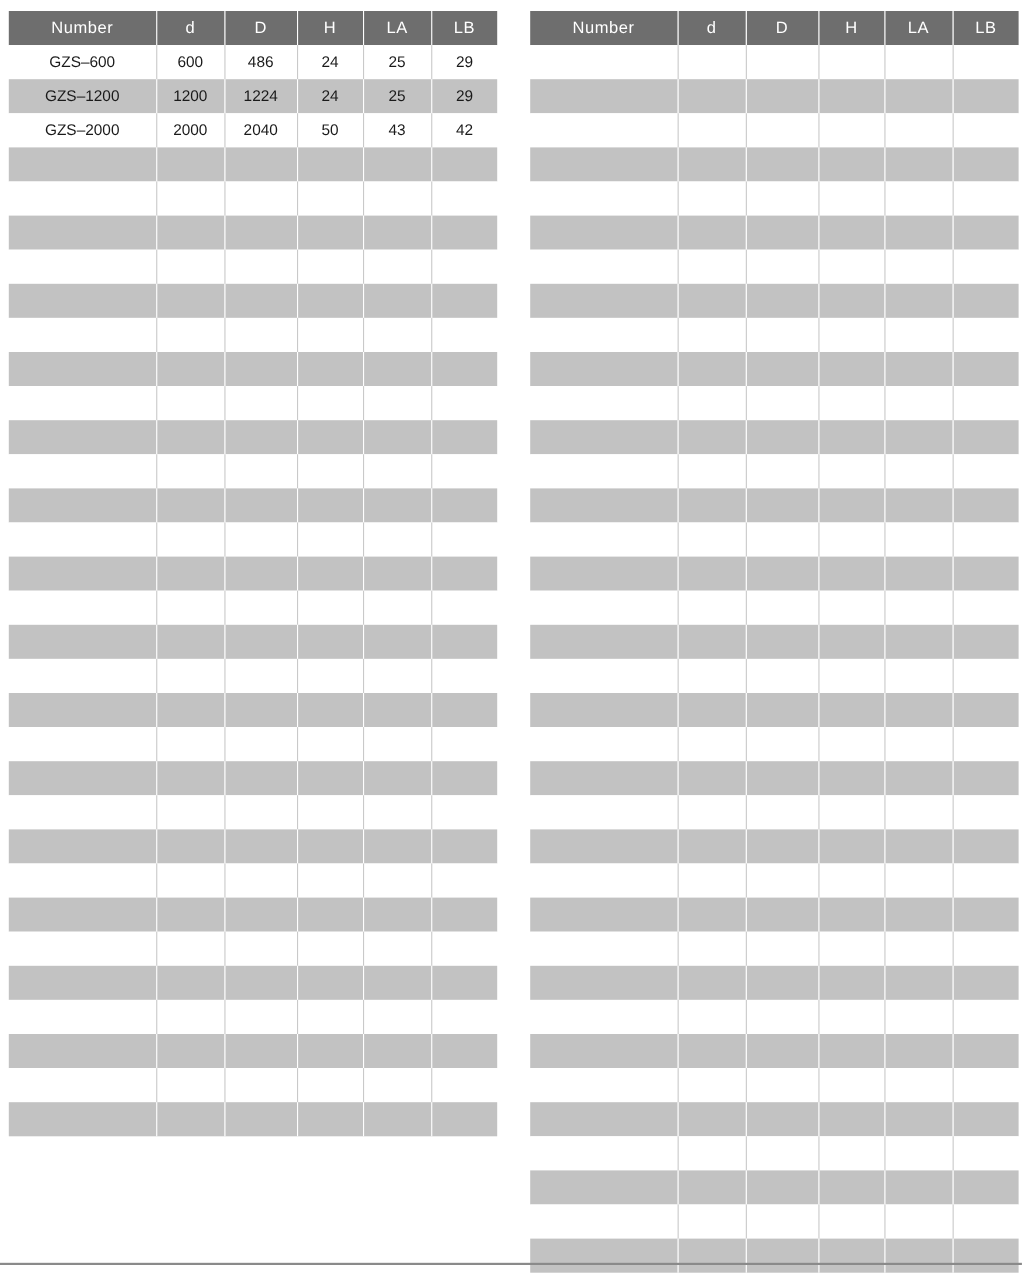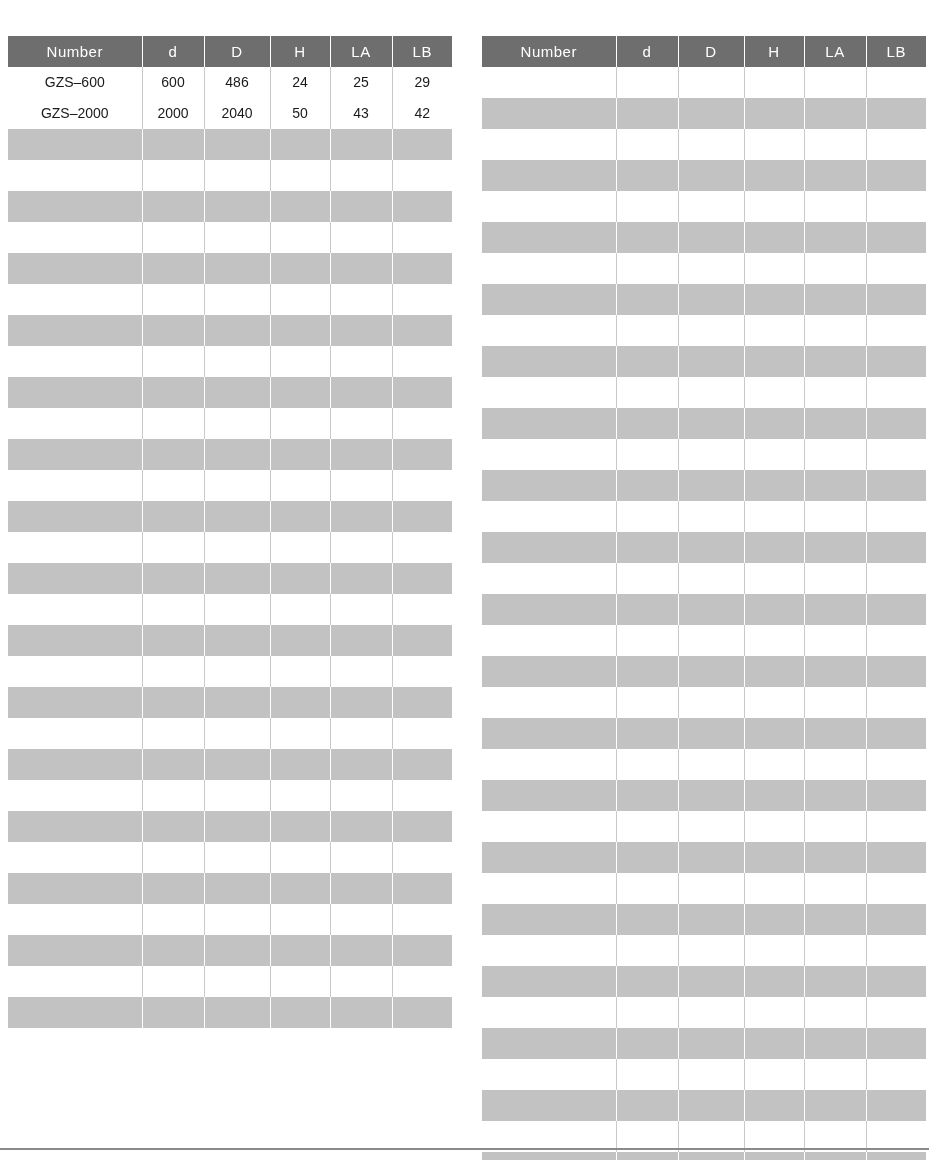--- a/index.html
+++ b/index.html
@@ -17,21 +17,20 @@
     position: relative;
     width: 929px;
     height: 1160px;
     box-sizing: border-box;
     padding: 10px 8px 0 8px;
     display: flex;
     gap: 30px;
   }
   .table-wrap {
     width: 444px;
-    margin-top: 26px;
   }
   table.spec {
     width: 444px;
     border-collapse: collapse;
     table-layout: fixed;
   }
   table.spec th {
     background: #6e6e6e;
     color: #ffffff;
     font-weight: normal;
@@ -117,20 +116,28 @@
       </thead>
       <tbody id="body-left">
           <tr class="odd">
             <td>GZS–600</td>
             <td>600</td>
             <td>486</td>
             <td>24</td>
             <td>25</td>
             <td>29</td>
           </tr>
+          <tr class="even">
+            <td>GZS–1200</td>
+            <td>1200</td>
+            <td>1224</td>
+            <td>24</td>
+            <td>25</td>
+            <td>29</td>
+          </tr>
           <tr class="odd">
             <td>GZS–2000</td>
             <td>2000</td>
             <td>2040</td>
             <td>50</td>
             <td>43</td>
             <td>42</td>
           </tr>
           <tr class="even blank">
             <td>&nbsp;</td>

